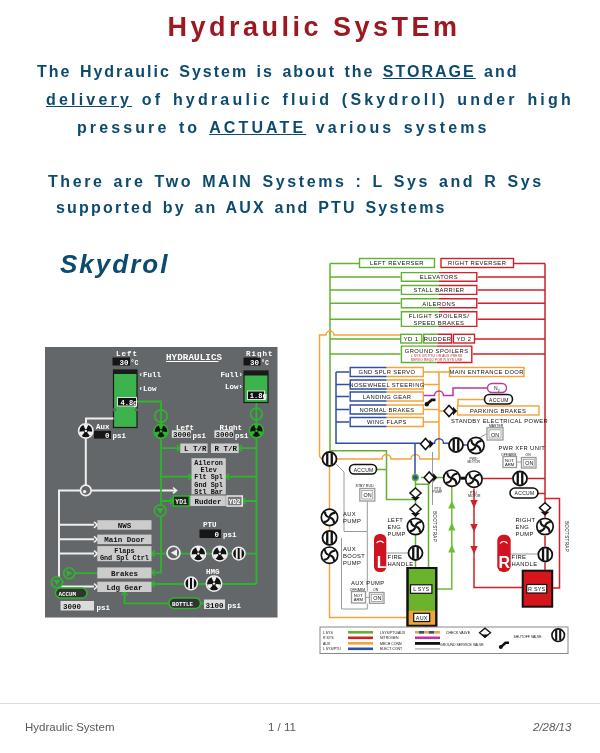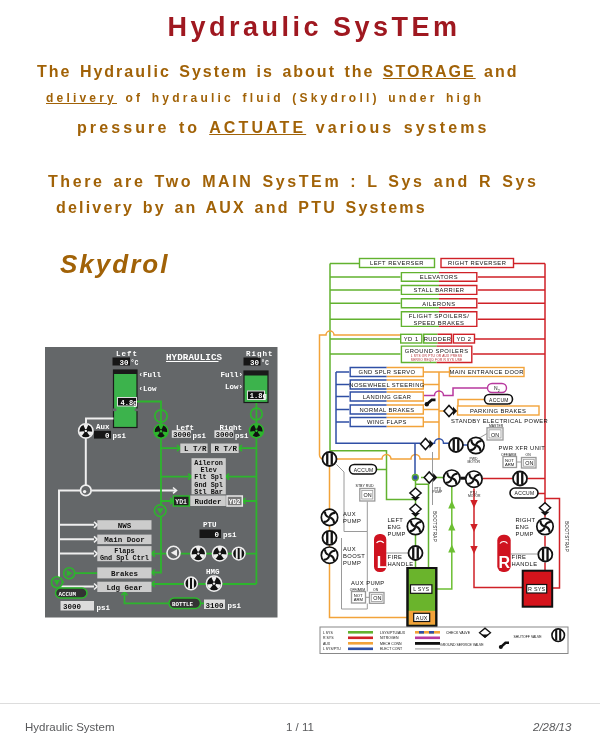--- a/index.html
+++ b/index.html
@@ -1,41 +1,41 @@
 <!DOCTYPE html>
 <html><head>
 <meta charset="utf-8">
 <style>
 html,body{margin:0;padding:0;background:#fff;width:600px;height:753px;overflow:hidden;}
 body{position:relative;font-family:"Liberation Sans",sans-serif;}
-.hw{position:absolute;font-family:"Liberation Sans",sans-serif;font-weight:bold;color:#a16207;white-space:nowrap;}
+.hw{position:absolute;font-family:"Liberation Sans",sans-serif;font-weight:bold;color:#0c4a6e;white-space:nowrap;}
 .u{text-decoration:underline;}
 #title{left:14px;top:12px;width:600px;text-align:center;font-size:27px;color:#9f1820;letter-spacing:3.5px;}
 .l1{left:37px;top:63px;font-size:16px;letter-spacing:2px;word-spacing:2px;}
-.l2{left:46px;top:91px;font-size:12px;letter-spacing:3.2px;word-spacing:2px;}
+.l2{left:46px;top:91px;font-size:16px;letter-spacing:3.2px;word-spacing:2px;}
 .l3{left:37px;top:119px;font-size:16px;letter-spacing:3.1px;word-spacing:2px;margin-left:40px;}
 .l4{left:48px;top:173px;font-size:16px;letter-spacing:2.6px;word-spacing:2px;}
 .l5{left:56px;top:199px;font-size:16px;letter-spacing:2.2px;word-spacing:2px;}
 #sky{left:60px;top:249px;font-size:26px;letter-spacing:2px;font-style:italic;}
 #footer{position:absolute;left:0;top:703px;width:600px;height:50px;border-top:1px solid #ddd;}
 #footer div{position:absolute;top:17px;font-size:11.5px;color:#58595b;}
 svg{position:absolute;left:0;top:0;}
 </style>
 </head>
 <body>
 <div class="hw" id="title">Hydraulic SysTEm</div>
 <div class="hw l1">The Hydraulic System is about the <span class="u">STORAGE</span> and</div>
 <div class="hw l2"><span class="u">delivery</span> of hydraulic fluid (Skydroll) under high</div>
 <div class="hw l3">pressure to <span class="u">ACTUATE</span> various systems</div>
-<div class="hw l4">There are Two MAIN SysTEm : L Sys and R Sys</div>
-<div class="hw l5">delivery by an AUX and PTU Systems</div>
+<div class="hw l4">There are Two MAIN Systems : L Sys and R Sys</div>
+<div class="hw l5">supported by an AUX and PTU Systems</div>
 <div class="hw" id="sky">Skydrol</div>
 <div id="footer">
 <div style="left:25px;">Hydraulic System</div>
-<div style="left:286px;">1 / 11</div>
+<div style="left:268px;">1 / 11</div>
 <div style="left:533px;font-style:italic;">2/28/13</div>
 </div>
 <svg width="600" height="753" viewBox="0 0 600 753">
 <defs>
 <g id="rad">
         <circle r="7" fill="#111"></circle>
         <g fill="#efefef">
           <path d="M-0.7,-2 L-2.6,-6.4 A6.9,6.9 0 0 1 2.6,-6.4 L0.7,-2 Z"></path>
           <path d="M-0.7,-2 L-2.6,-6.4 A6.9,6.9 0 0 1 2.6,-6.4 L0.7,-2 Z" transform="rotate(120)"></path>
           <path d="M-0.7,-2 L-2.6,-6.4 A6.9,6.9 0 0 1 2.6,-6.4 L0.7,-2 Z" transform="rotate(240)"></path>

